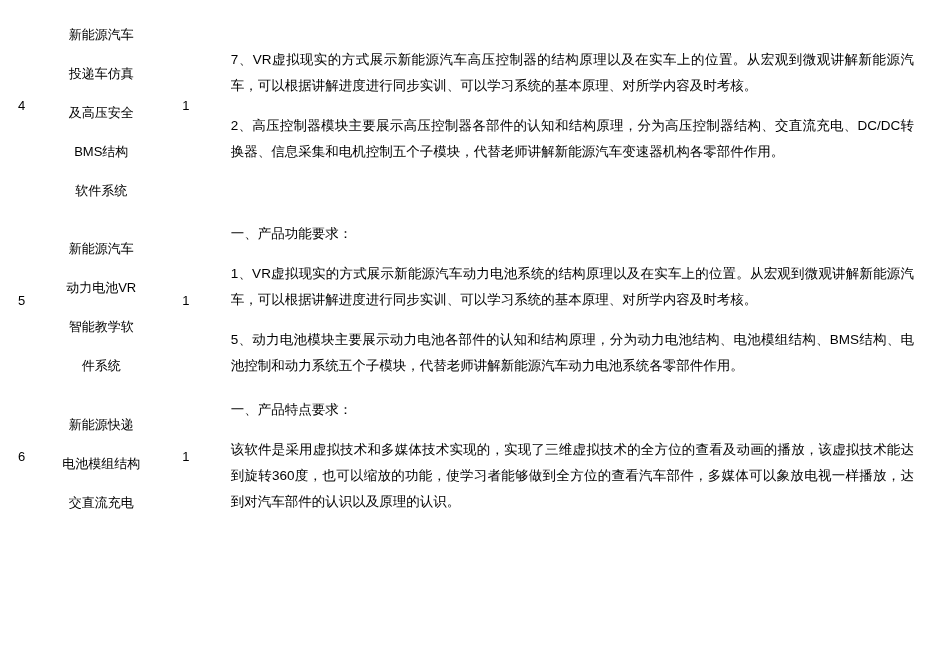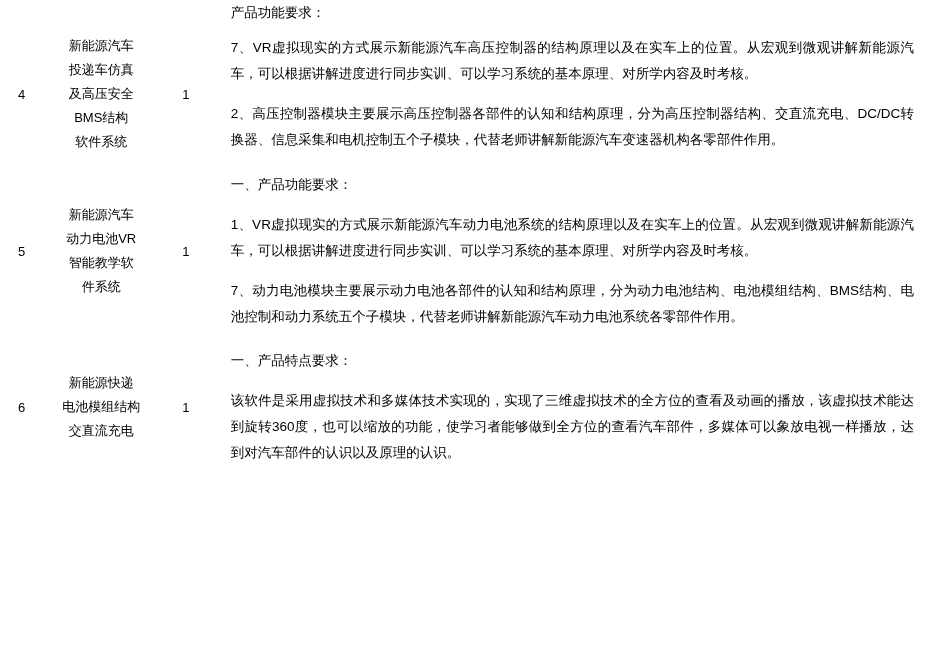--- a/index.html
+++ b/index.html
@@ -65,38 +65,30 @@
   .desc-p:last-child {
     margin-bottom: 0;
   }
   .row-top-pad td {
     padding-top: 0 !important;
   }
   .row-block td {
     padding-top: 8px !important;
     padding-bottom: 10px !important;
   }
-  .name-line { display: block; }
+  .name-line { display: block; margin-top: 15px; }
 </style>
 </head>
 <body>
 
 <div class="doc">
 
   <table class="spec-table">
     <tbody>
 
-      <tr class="row-top-pad">
-        <td class="col-index"></td>
-        <td class="col-name"></td>
-        <td class="col-qty"></td>
-        <td class="col-desc">
-          <p class="desc-p">产品功能要求：</p>
-        </td>
-      </tr>
 
       <tr class="row-block">
         <td class="col-index">4</td>
         <td class="col-name">
           <span class="name-line">新能源汽车</span>
           <span class="name-line">投递车仿真</span>
           <span class="name-line">及高压安全</span>
           <span class="name-line">BMS结构</span>
           <span class="name-line">软件系统</span>
         </td>
@@ -112,21 +104,21 @@
         <td class="col-name">
           <span class="name-line">新能源汽车</span>
           <span class="name-line">动力电池VR</span>
           <span class="name-line">智能教学软</span>
           <span class="name-line">件系统</span>
         </td>
         <td class="col-qty">1</td>
         <td class="col-desc">
           <p class="desc-p">一、产品功能要求：</p>
           <p class="desc-p">1、VR虚拟现实的方式展示新能源汽车动力电池系统的结构原理以及在实车上的位置。从宏观到微观讲解新能源汽车，可以根据讲解进度进行同步实训、可以学习系统的基本原理、对所学内容及时考核。</p>
-          <p class="desc-p">7、动力电池模块主要展示动力电池各部件的认知和结构原理，分为动力电池结构、电池模组结构、BMS结构、电池控制和动力系统五个子模块，代替老师讲解新能源汽车动力电池系统各零部件作用。</p>
+          <p class="desc-p">5、动力电池模块主要展示动力电池各部件的认知和结构原理，分为动力电池结构、电池模组结构、BMS结构、电池控制和动力系统五个子模块，代替老师讲解新能源汽车动力电池系统各零部件作用。</p>
         </td>
       </tr>
 
       <tr class="row-block">
         <td class="col-index">6</td>
         <td class="col-name">
           <span class="name-line">新能源快递</span>
           <span class="name-line">电池模组结构</span>
           <span class="name-line">交直流充电</span>
         </td>

